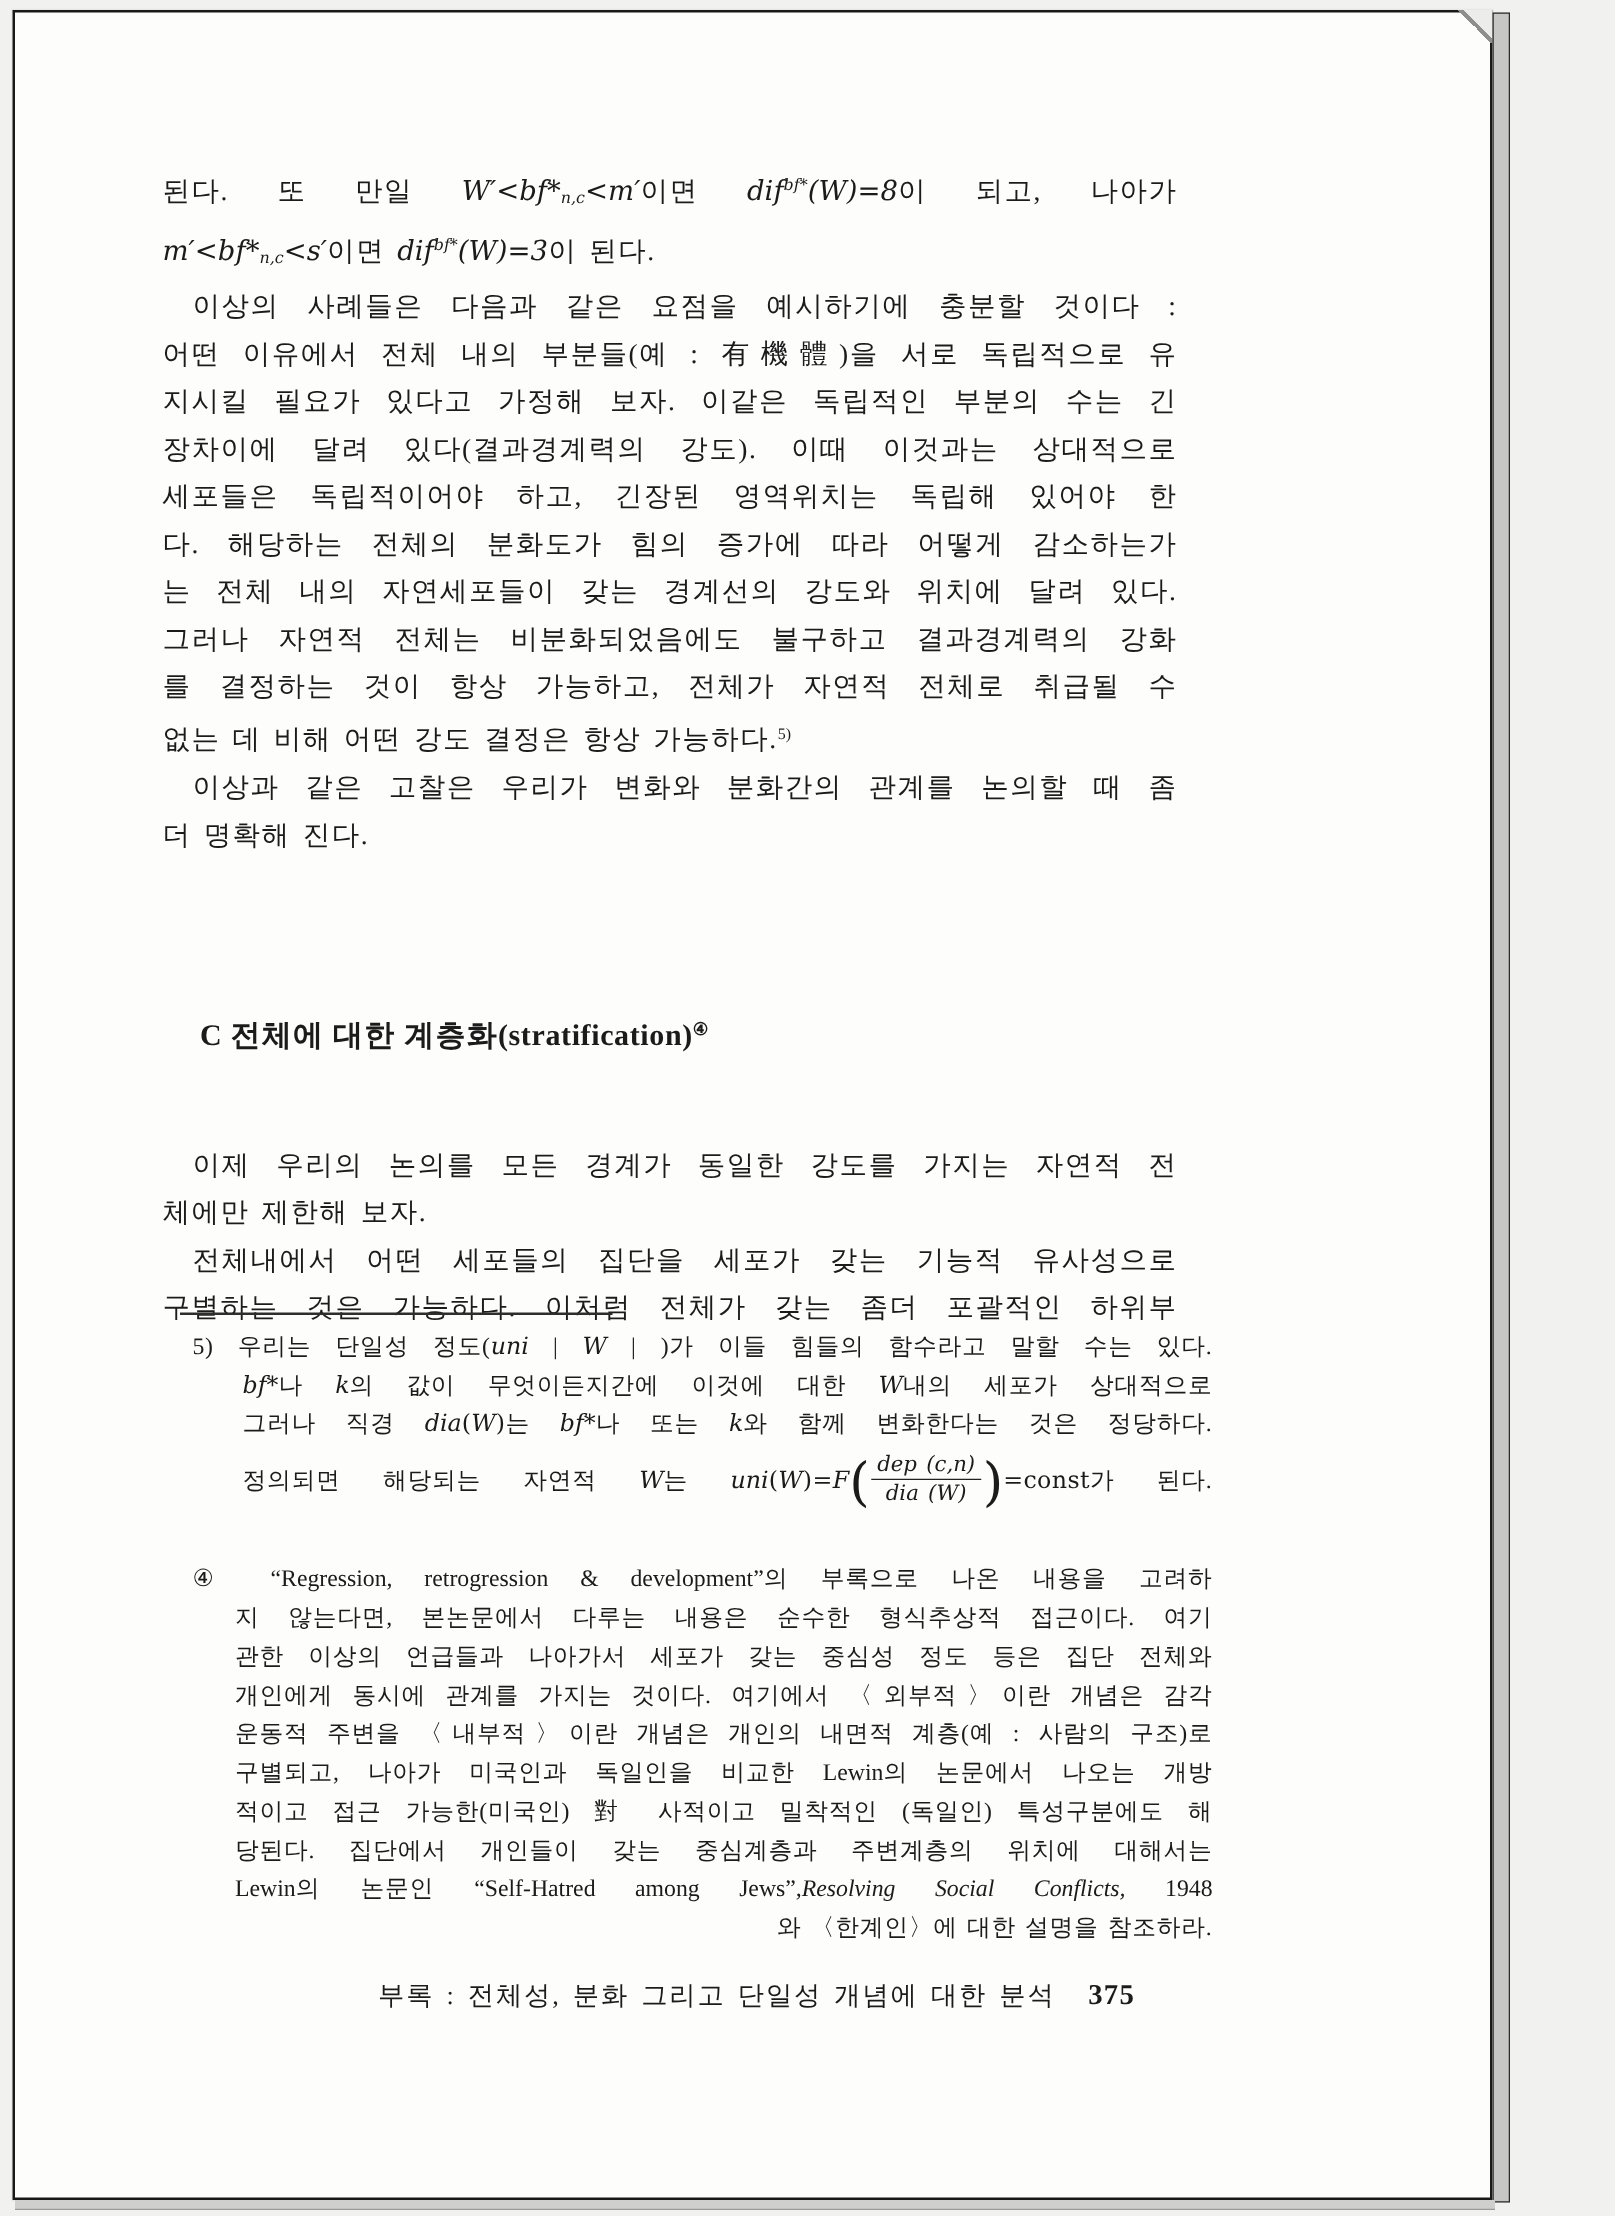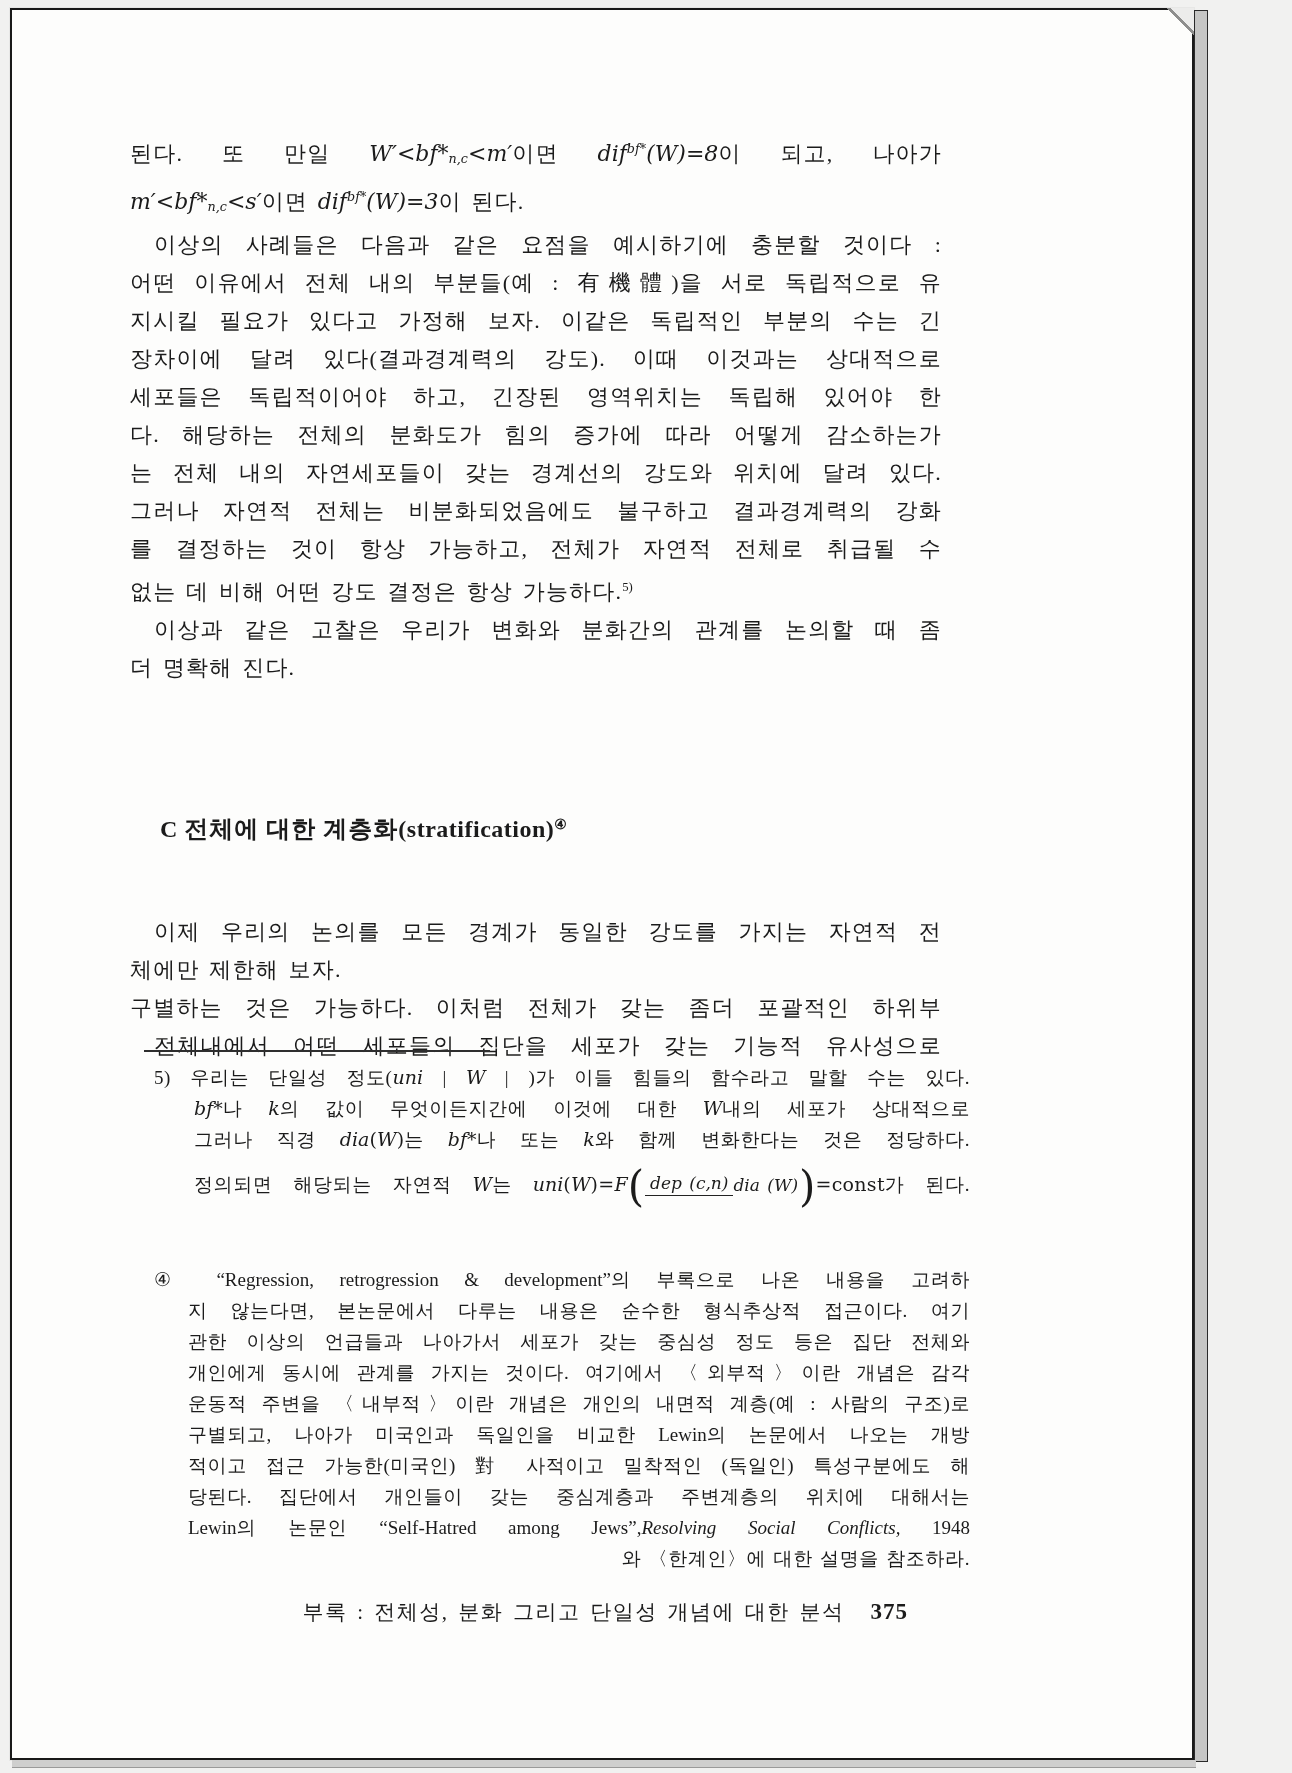--- a/index.html
+++ b/index.html
@@ -57,35 +57,35 @@
   .fformula{line-height:58px;}
   .c1{padding-left:40px;}
   .c2{padding-left:34px;text-align:right;}
 
   .fnsep{
     width:346px;height:0;
     border-top:2px solid #2e2e2e;
     margin:0 0 10px -10px;
   }
   .fn5{margin-top:2px;}
-  .fn4{margin-top:50px;}
+  .fn4{margin-top:34px;}
 
   .seg-m{font-family:"DejaVu Serif", serif;font-style:italic;letter-spacing:0;}
   .seg-mr{font-family:"DejaVu Serif", serif;letter-spacing:0.3px;}
   .seg-h{font-family:"Liberation Serif", serif;letter-spacing:0;}
   .seg-hi{font-family:"Liberation Serif", serif;font-style:italic;letter-spacing:0;}
   .seg-hb{font-family:"Liberation Serif", serif;font-weight:bold;letter-spacing:0.5px;}
   .seg-kb{font-weight:bold;}
   .seg-sup{font-size:0.58em;vertical-align:0.6em;letter-spacing:0;}
   .seg-msub{font-family:"DejaVu Serif", serif;font-style:italic;font-size:0.58em;vertical-align:-0.2em;letter-spacing:0;}
   .seg-msup{font-family:"DejaVu Serif", serif;font-style:italic;font-size:0.58em;vertical-align:0.6em;letter-spacing:0;}
   .seg-bp{font-family:"DejaVu Serif", serif;font-size:42px;vertical-align:middle;line-height:0;letter-spacing:0;}
 
   .frac{
-    display:inline-flex;flex-direction:row;align-items:center;
+    display:inline-flex;flex-direction:column;align-items:center;
     vertical-align:middle;
     font-family:"DejaVu Serif", serif;font-style:italic;
     font-size:17px;line-height:1.2;letter-spacing:0;
     margin:0 1px;position:relative;top:-2px;
   }
   .frac .fnum{border-bottom:1.6px solid #222;padding:0 5px 1px;}
   .frac .fden{padding-top:1px;}
 
   .footer{
     margin-top:24px;
@@ -120,22 +120,22 @@
         <div class="tline"><span>없는 데 비해 어떤 강도 결정은 항상 가능하다.</span><span class="seg-sup">5)</span></div>
         <div class="tline just ind"><span>이상과 같은 고찰은 우리가 변화와 분화간의 관계를 논의할 때 좀</span></div>
         <div class="tline"><span>더 명확해 진다.</span></div>
       </div>
     <div id="heading">
         <div class="hline"><span class="seg-hb">C </span><span class="seg-kb">전체에 대한 계층화</span><span class="seg-hb">(stratification)</span><span class="seg-sup">④</span></div>
       </div>
     <div id="body2">
         <div class="tline just ind"><span>이제 우리의 논의를 모든 경계가 동일한 강도를 가지는 자연적 전</span></div>
         <div class="tline"><span>체에만 제한해 보자.</span></div>
+        <div class="tline just ind"><span>전체내에서 어떤 세포들의 집단을 세포가 갖는 기능적 유사성으로</span></div>
         <div class="tline just"><span>구별하는 것은 가능하다.  이처럼 전체가 갖는 좀더 포괄적인 하위부</span></div>
-        <div class="tline just ind"><span>전체내에서 어떤 세포들의 집단을 세포가 갖는 기능적 유사성으로</span></div>
       </div>
   </div>
 
   <div class="col-foot">
     <div class="fnsep"></div>
     <div id="fn5" class="fn5">
         <div class="fline just"><span>5) 우리는 단일성 정도(</span><span class="seg-m">uni</span><span> | </span><span class="seg-m">W</span><span> | )가 이들 힘들의 함수라고 말할 수는 있다.</span></div>
         <div class="fline c1 just"><span class="seg-m">bf*</span><span>나 </span><span class="seg-m">k</span><span>의 값이 무엇이든지간에 이것에 대한 </span><span class="seg-m">W</span><span>내의 세포가 상대적으로</span></div>
         <div class="fline c1 just"><span>그러나 직경 </span><span class="seg-m">dia</span><span class="seg-mr">(</span><span class="seg-m">W</span><span class="seg-mr">)</span><span>는 </span><span class="seg-m">bf*</span><span>나 또는 </span><span class="seg-m">k</span><span>와 함께 변화한다는 것은 정당하다.</span></div>
         <div class="fline fformula c1 just"><span>정의되면 해당되는 자연적 </span><span class="seg-m">W</span><span>는 </span><span class="seg-m">uni</span><span class="seg-mr">(</span><span class="seg-m">W</span><span class="seg-mr">)=</span><span class="seg-m">F</span><span class="seg-bp">(</span><span class="frac">

